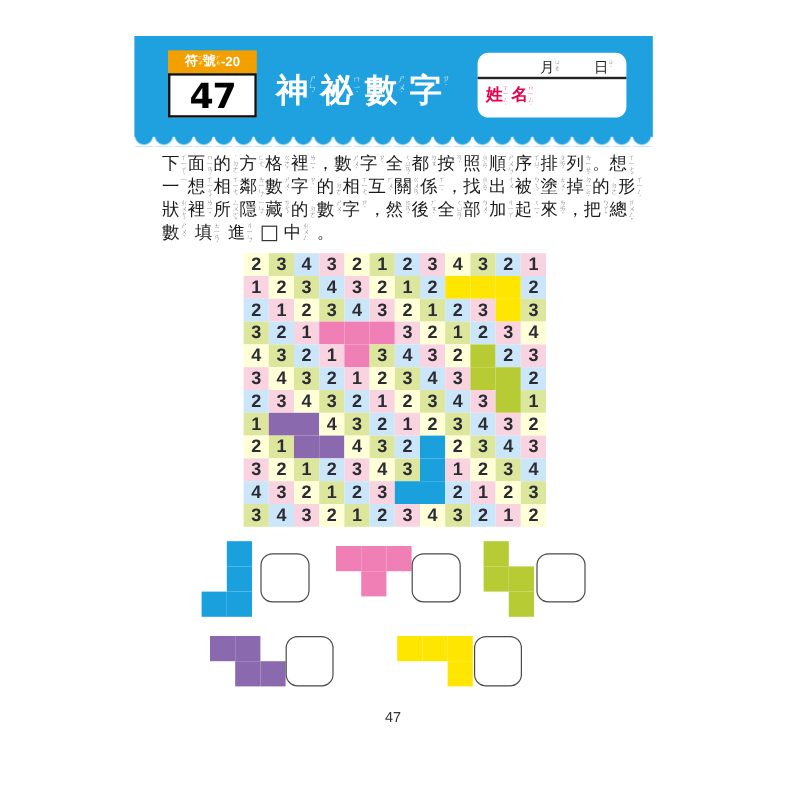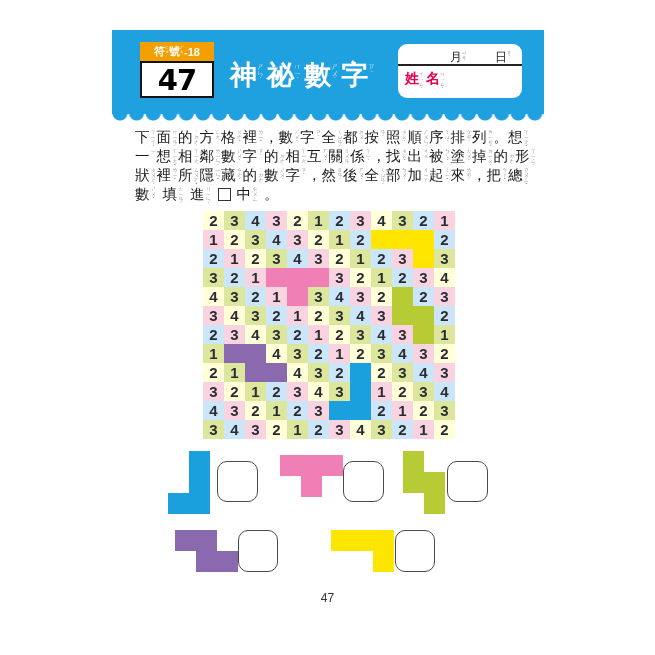--- a/index.html
+++ b/index.html
@@ -79,21 +79,21 @@
           </span>
           <span class="u">
             <span class="ch">號</span>
             <span class="zy">
               <span>ㄏ</span>
               <span>ㄠ</span>
               <span>ˋ</span>
             </span>
           </span>
           <span class="u">
-            <span class="ch">-18</span>
+            <span class="ch">-20</span>
           </span>
         </div>
       <div class="badge-num">47</div>
     </div>
     <div class="title" id="pageTitle">
         <span class="u">
           <span class="ch">神</span>
           <span class="zy">
             <span>ㄕ</span>
             <span>ㄣ</span>

